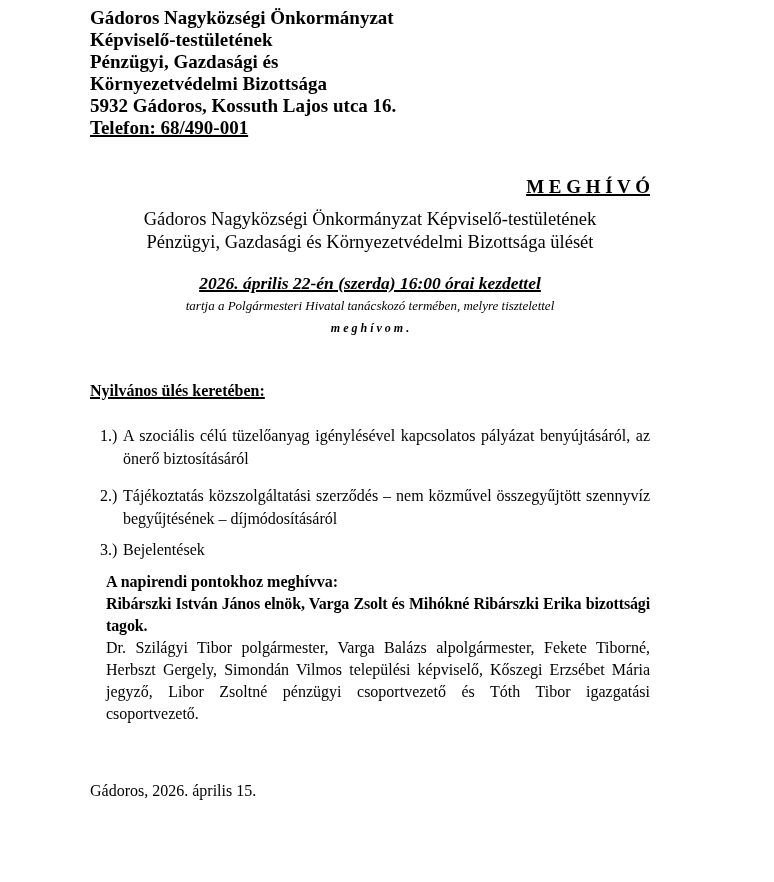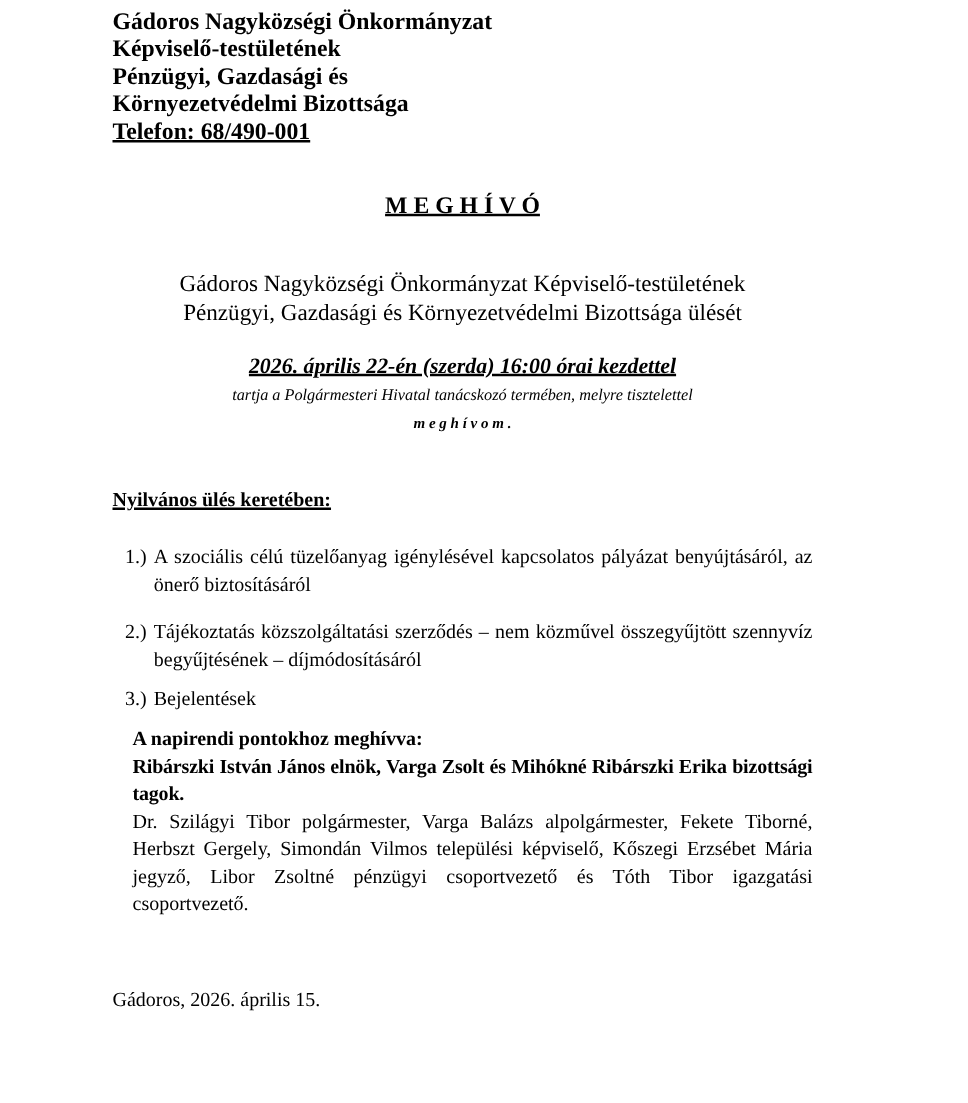--- a/index.html
+++ b/index.html
@@ -12,25 +12,25 @@
     font-family: "Liberation Serif", "DejaVu Serif", serif;
     overflow: hidden;
   }
   .content { padding: 7px 84px 0 90px; } 
 
   
   .org-header { font-size: 19px; line-height: 22px; font-weight: bold; }
   .org-phone  { text-decoration: underline; text-decoration-thickness: 2px; }
 
   
-  .doc-title { margin-top: 37px; text-align: center; font-size: 19px; line-height: 22px; font-weight: bold; }
+  .doc-title { margin-top: 37px; text-align: right; font-size: 19px; line-height: 22px; font-weight: bold; }
   .doc-title span { text-decoration: underline; text-decoration-thickness: 2px; }
 
   
-  .intro { margin-top: 41px; text-align: center; font-size: 18.5px; line-height: 23px; }
+  .intro { margin-top: 10px; text-align: center; font-size: 18.5px; line-height: 23px; }
 
   
   .meeting { margin-top: 18px; text-align: center; line-height: 22px; font-style: italic; }
   .meeting-dt { font-size: 17.5px; font-weight: bold; text-decoration: underline; text-decoration-thickness: 2px; }
   .meeting-loc { font-size: 13px; }
   .meeting-invite { font-size: 12px; font-weight: bold; }
 
   
   .agenda-heading {
     margin-top: 41px; font-size: 16px; line-height: 22px; font-weight: bold;
@@ -63,20 +63,21 @@
 <body>
 
 <div class="page">
   <div class="content">
 
     <div class="org-header">
       <div>Gádoros Nagyközségi Önkormányzat</div>
       <div>Képviselő-testületének</div>
       <div>Pénzügyi, Gazdasági és</div>
       <div>Környezetvédelmi Bizottsága</div>
+      <div>5932 Gádoros, Kossuth Lajos utca 16.</div>
       <div><span class="org-phone">Telefon: 68/490-001</span></div>
     </div>
 
     <div class="doc-title">
       <span>M E G H Í V Ó</span>
     </div>
 
     <div class="intro">
       <div>Gádoros Nagyközségi Önkormányzat Képviselő-testületének</div>
       <div>Pénzügyi, Gazdasági és Környezetvédelmi Bizottsága ülését</div>

